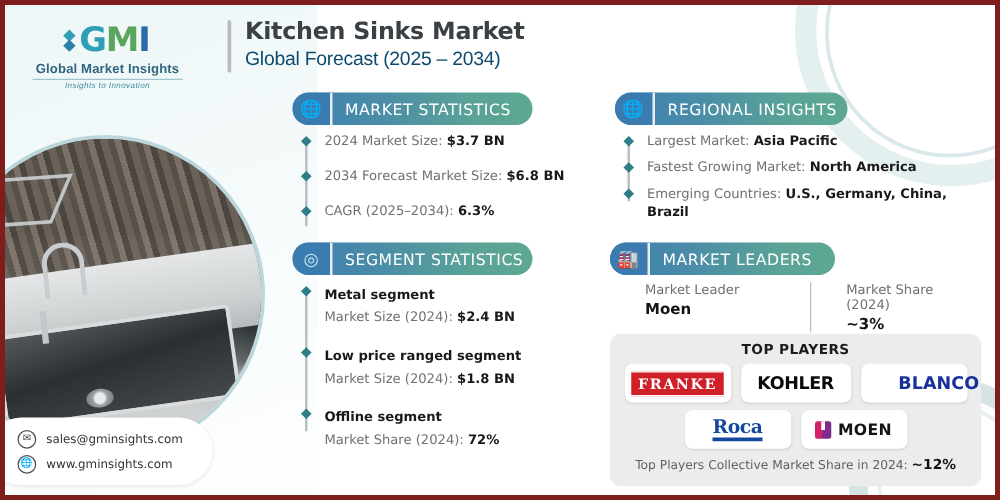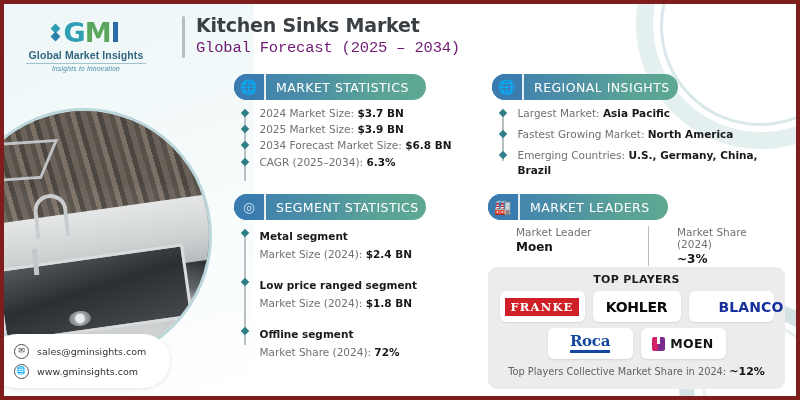--- a/index.html
+++ b/index.html
@@ -64,22 +64,22 @@
   .logo-tag { font-size: 6.5px; color: #3d8ba0; font-style: italic; letter-spacing: .3px; }
 
   
   .title-wrap { position: absolute; left: 178px; top: 10px; display: flex; gap: 11px; }
   .title-bar { width: 3px; height: 42px; background: #b9bdc0; border-radius: 2px; margin-top: 2px; }
   .title-main {
     font-size: 19px; font-weight: 700; color: #3b4045; letter-spacing: -.2px;
     font-family: "DejaVu Sans", sans-serif;
   }
   .title-sub {
-    font-size: 15.5px; color: #701a75; margin-top: 3px; letter-spacing: -.2px;
-    font-family: Liberation Mono, monospace;
+    font-size: 15.5px; color: #0c4a6e; margin-top: 3px; letter-spacing: -.2px;
+    font-family: Liberation Sans, sans-serif;
   }
 
   
   .photo-mask {
     position: absolute; left: -48px; top: 104px;
     width: 256px; height: 256px; border-radius: 50%;
     overflow: hidden; border: 3px solid #bcd7dc;
   }
   .photo {
     position: absolute; inset: 0;
@@ -309,28 +309,24 @@
       <span class="contact-txt">www.gminsights.com</span>
     </div>
   </div>
 
   <div class="badge" style="left:230px; top:70px; width:192px;">
     <span class="badge-ico">🌐</span>
     <span class="badge-lbl">MARKET STATISTICS</span>
   </div>
   <div class="blist" style="left:240px; top:102px;">
     <div class="bline" style="height:68px;"></div>
-    <div class="bitems" style="gap:2px;">
+    <div class="bitems" style="gap:14px;">
       <div class="bitem">
         <span class="bdot"></span>
         <span class="btxt"><span>2024 Market Size: </span><b>$3.7 BN</b></span>
-      </div>
-      <div class="bitem">
-        <span class="bdot"></span>
-        <span class="btxt"><span>2025 Market Size: </span><b>$3.9 BN</b></span>
       </div>
       <div class="bitem">
         <span class="bdot"></span>
         <span class="btxt"><span>2034 Forecast Market Size: </span><b>$6.8 BN</b></span>
       </div>
       <div class="bitem">
         <span class="bdot"></span>
         <span class="btxt"><span>CAGR (2025–2034): </span><b>6.3%</b></span>
       </div>
     </div>

